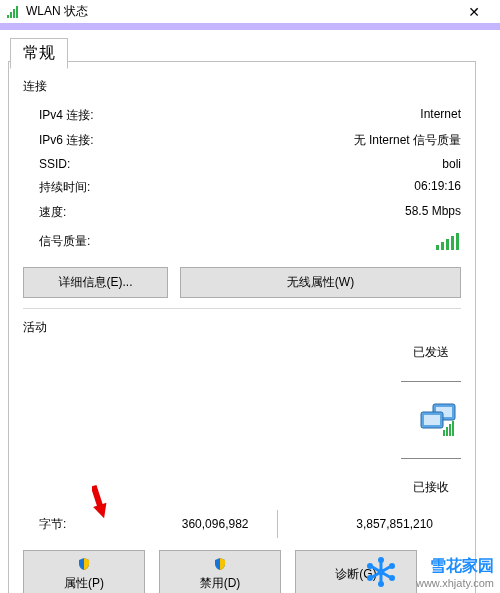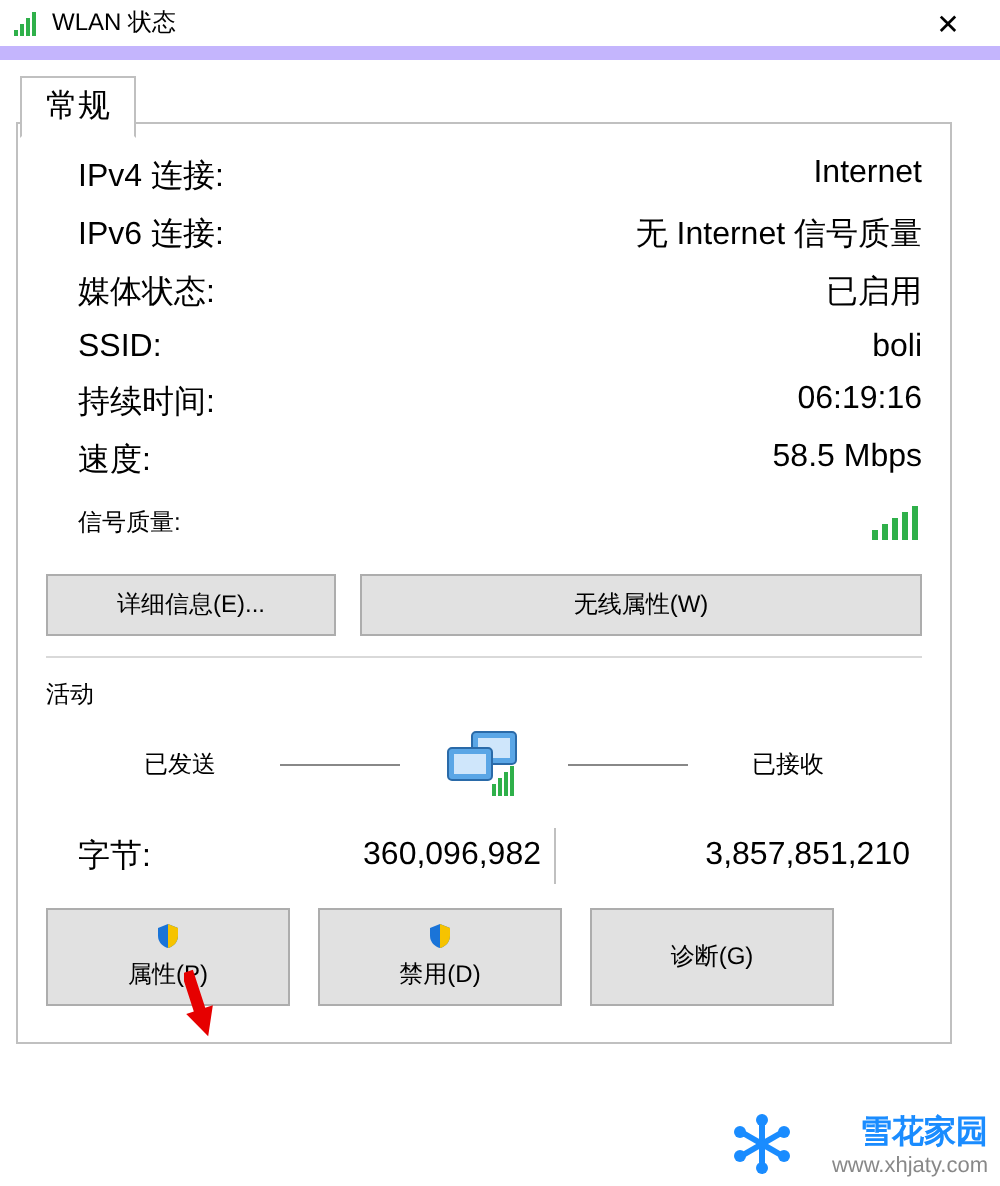--- a/index.html
+++ b/index.html
@@ -45,21 +45,21 @@
     border: 1px solid #c0c0c0;
     border-top: none;
     padding: 12px 14px 18px 14px;
     background: #fff;
   }
   .section-title { margin: 4px 0 8px 0; font-size: 12px; }
   .row {
     display: flex;
     justify-content: space-between;
     padding: 4px 0 4px 16px;
-    font-size: 16px;
+    font-size: 12px;
   }
   .row .label { color: #000; }
   .row .value { color: #000; text-align: right; }
   .sigrow { padding: 6px 0 6px 16px; display: flex; justify-content: space-between; align-items: center; }
   .btn-row { display: flex; gap: 12px; margin: 10px 0 6px 0; }
   .btn {
     background: #e1e1e1;
     border: 1px solid #adadad;
     padding: 6px 2px;
     font-size: 12px;
@@ -67,31 +67,31 @@
     cursor: default;
     display: inline-flex;
     align-items: center;
     justify-content: center;
     gap: 4px;
   }
   .btn.wide1 { width: 145px; }
   .btn.wide2 { flex: 1; }
   .hr { border: none; border-top: 1px solid #d9d9d9; margin: 10px 0; }
   .activity-header {
-    display: flex; align-items: center; justify-content: center;
-    gap: 20px; margin: 8px 0 10px 0;
+    display: flex; align-items: flex-end; justify-content: center;
+    gap: 20px; margin: 8px 0 10px 0; flex-direction: column;
   }
   .dash { height: 1px; width: 60px; background: #888; }
   .act-label { font-size: 12px; min-width: 60px; text-align: center; }
   .bytes-row {
     display: flex; align-items: center; margin: 14px 0 5px 0;
-    font-size: 16px;
+    font-size: 12px;
   }
   .bytes-row .blabel { width: 70px; padding-left: 16px; }
-  .bytes-row .bval { flex: 1; text-align: right; padding-right: 6px; }
+  .bytes-row .bval { flex: 1; text-align: right; padding-right: 28px; }
   .bytes-row .divider { width: 1px; height: 28px; background: #c0c0c0; }
   .footer-row { display: flex; gap: 14px; margin-top: 12px; }
   .footer-row .btn { width: 122px; flex-direction: column; }
   .arrow {
     position: absolute;
     left: 92px; top: 482px;
     pointer-events: none;
   }
   .watermark {
     position: absolute;
@@ -119,32 +119,29 @@
   <span class="close-x">✕</span>
 </div>
 
 <div class="client">
   <div class="tab-strip">
     <div class="tab">常规</div>
     <div class="tab-border"></div>
   </div>
   <div class="panel">
 
+    <div class="section-title">连接</div>
 
     <div class="row">
       <span class="label">IPv4 连接:</span>
       <span class="value">Internet</span>
     </div>
     <div class="row">
       <span class="label">IPv6 连接:</span>
       <span class="value">无 Internet 信号质量</span>
-    </div>
-    <div class="row">
-      <span class="label">媒体状态:</span>
-      <span class="value">已启用</span>
     </div>
     <div class="row">
       <span class="label">SSID:</span>
       <span class="value">boli</span>
     </div>
     <div class="row">
       <span class="label">持续时间:</span>
       <span class="value">06:19:16</span>
     </div>
     <div class="row">

